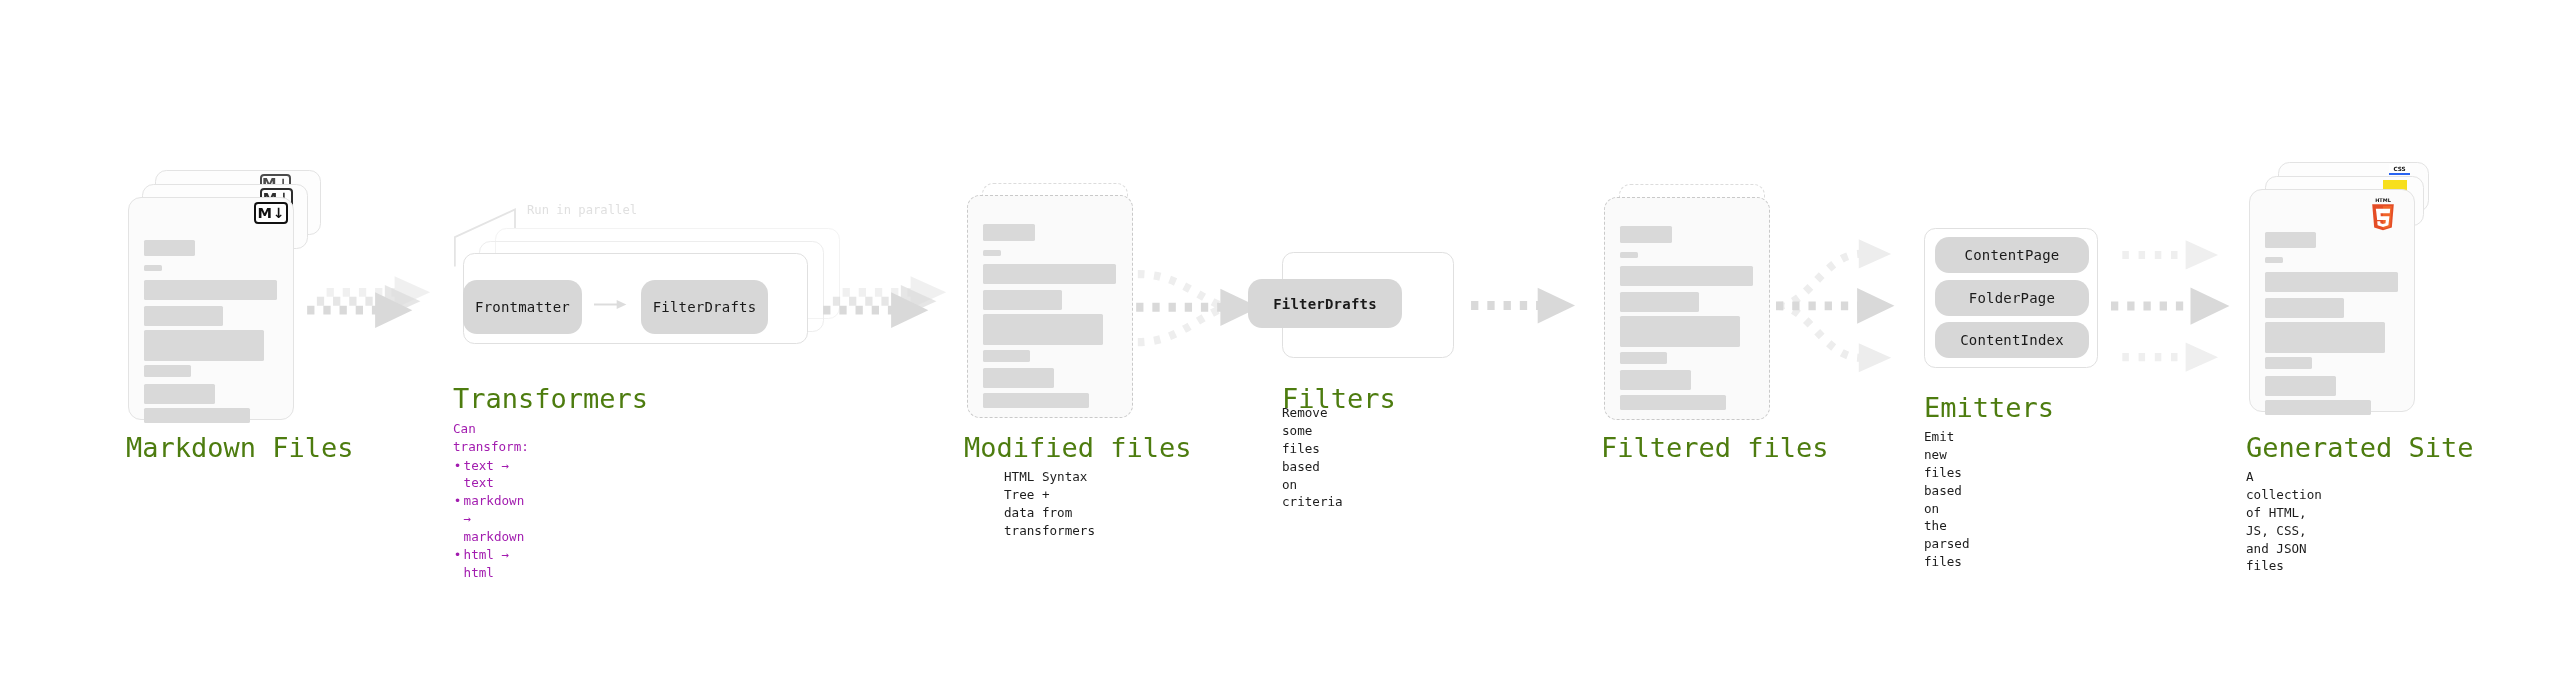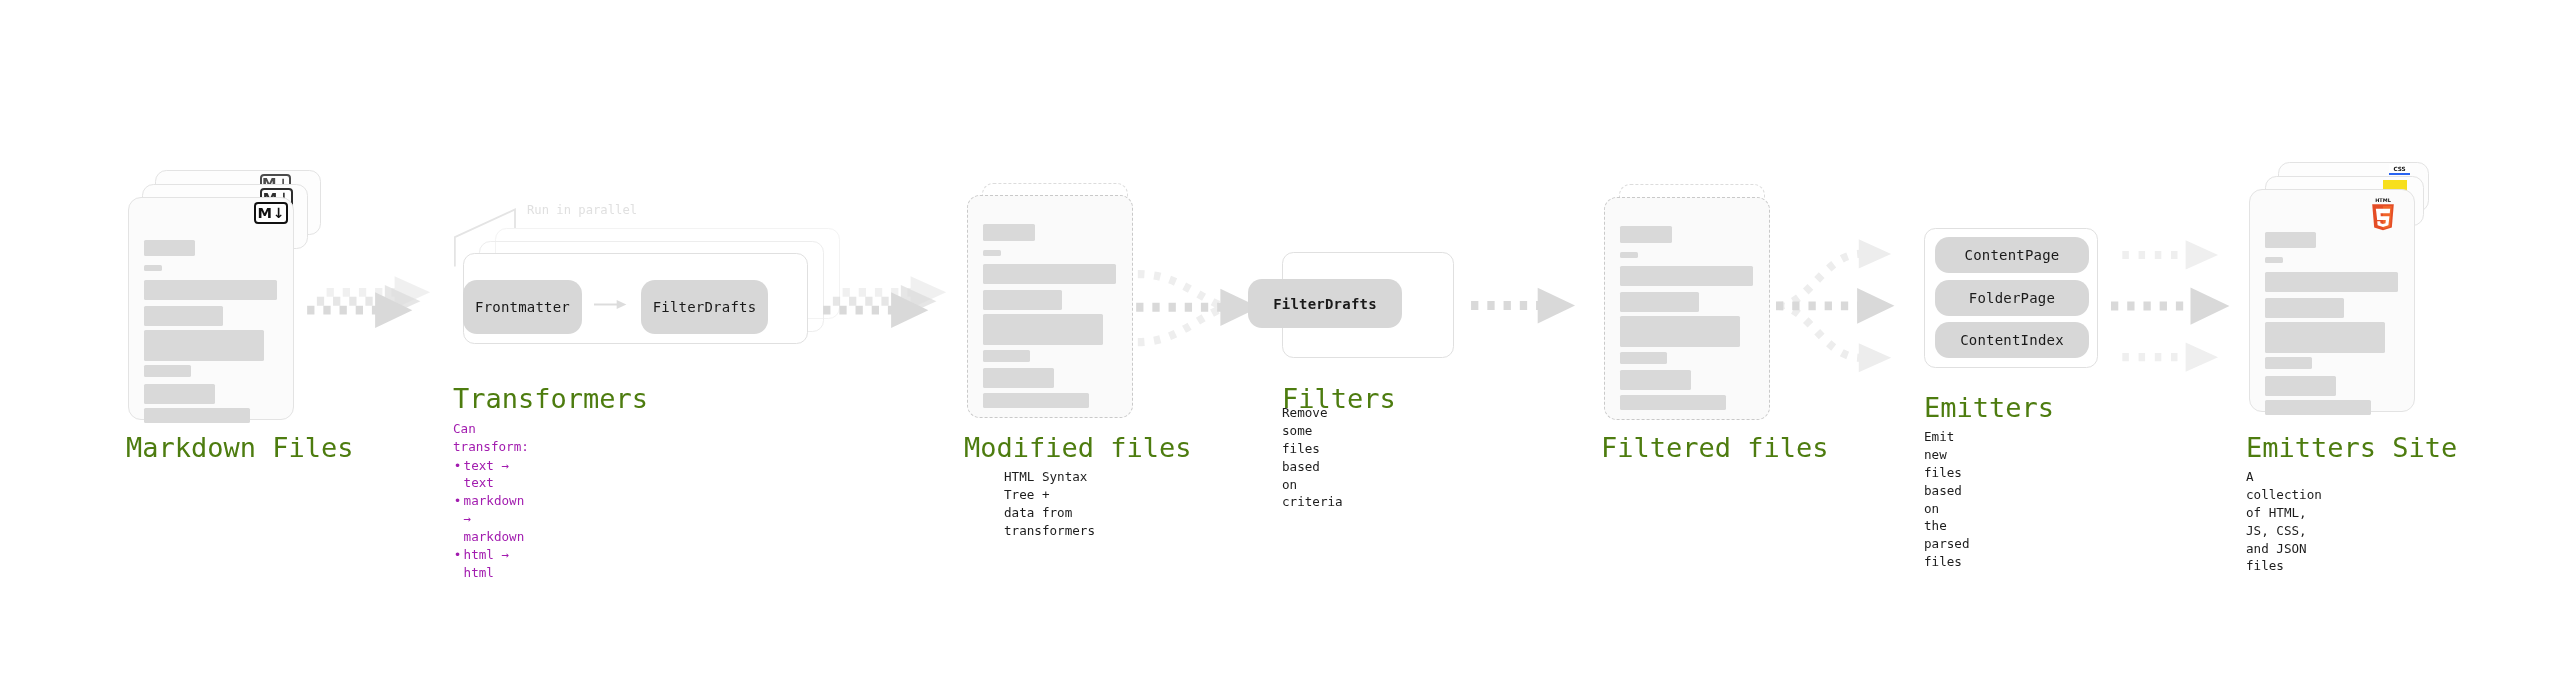--- a/index.html
+++ b/index.html
@@ -359,19 +359,19 @@
       <div class="skel" style="left:14.6px; top:210px; width:106px; height:14.6px;"></div>
     </div>
 
     <svg class="html5-badge" style="left:2369px; top:197px;" viewBox="0 0 60 80" width="28" height="36">
       <text x="30" y="10" font-size="11" font-weight="900" text-anchor="middle" fill="#111" font-family="DejaVu Sans, Liberation Sans, sans-serif">HTML</text>
       <path d="M6,16 L54,16 L49.6,68 L30,74 L10.4,68 Z" fill="#e44d26"></path>
       <path d="M30,20 L30,70.5 L45.9,66 L49.6,20 Z" fill="#f16529"></path>
       <path d="M14,26 L46,26 L45,36 L24.5,36 L25,43 L44.4,43 L42,63 L30,66.6 L18,63 L17.2,54 L24,54 L24.4,58.5 L30,60 L35.6,58.5 L36.2,51 L17,51 L14.8,31 L14,26 Z" fill="#ffffff"></path>
     </svg>
 
-    <div class="title" style="left:2246px; top:432px;">Emitters Site</div>
+    <div class="title" style="left:2246px; top:432px;">Generated Site</div>
     <div class="subtitle" style="left:2246px; top:468px;">A collection of HTML,
 JS, CSS, and JSON files</div>
   </div>
 
 </div>
 
 
 </body></html>

